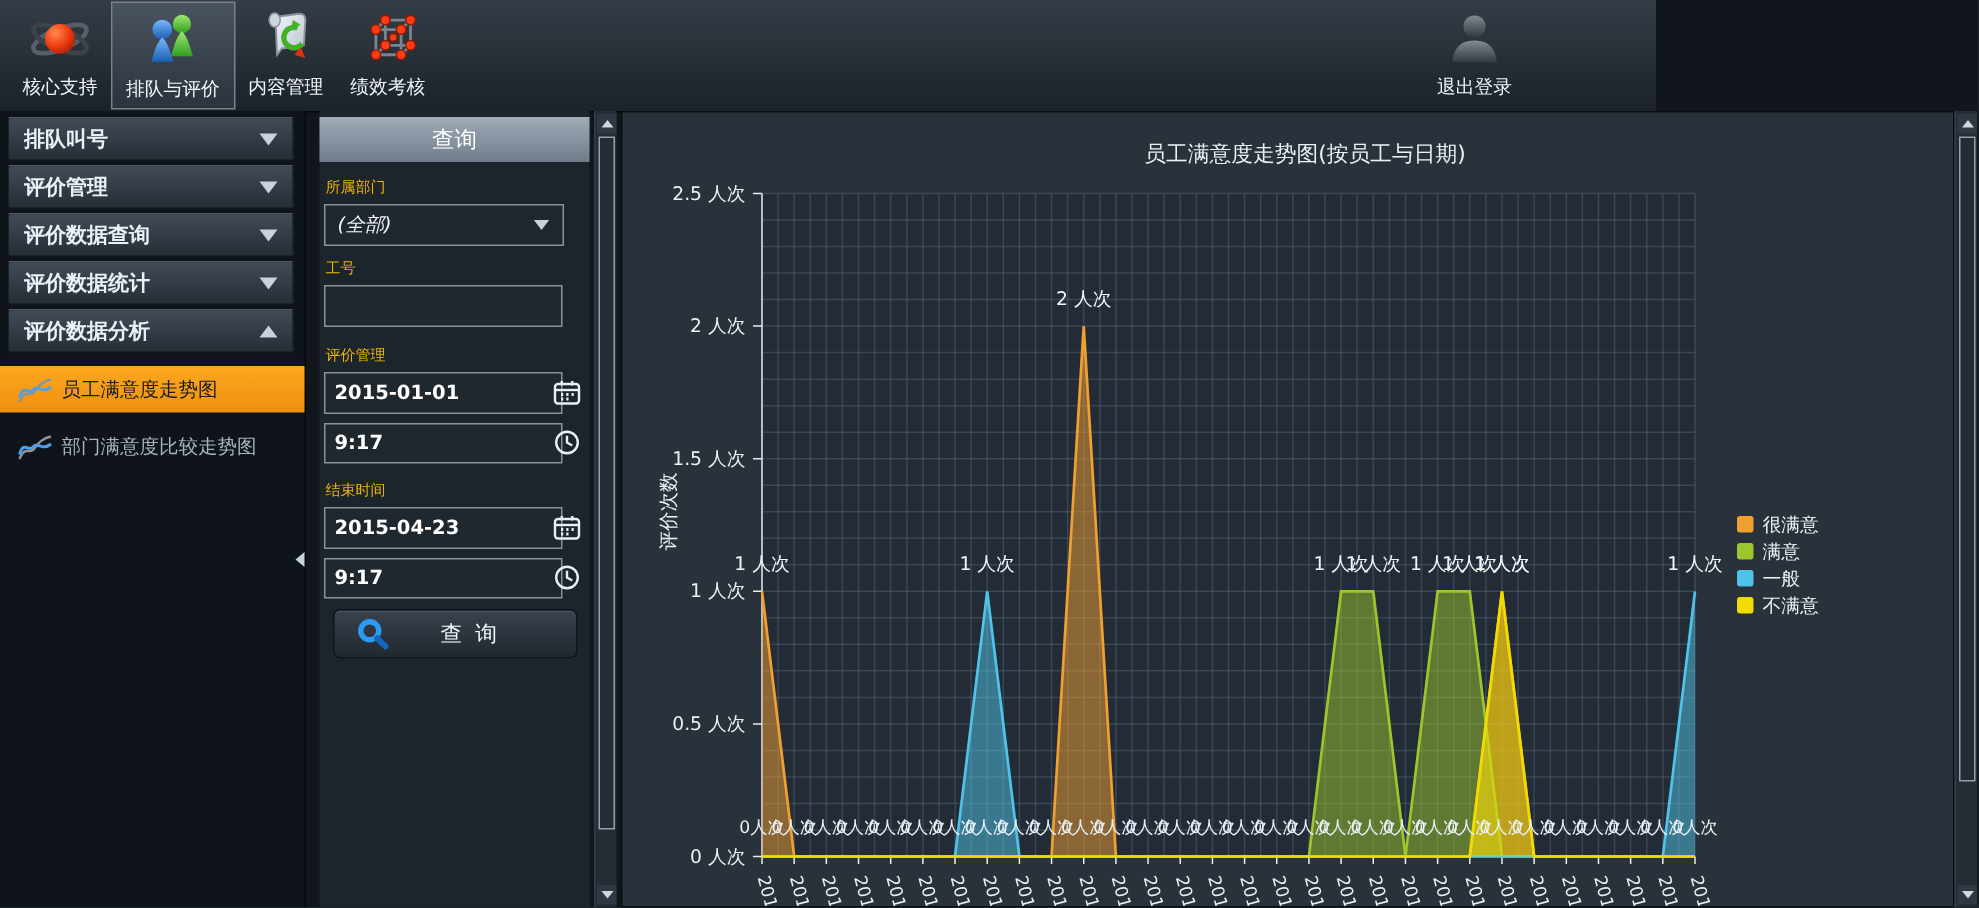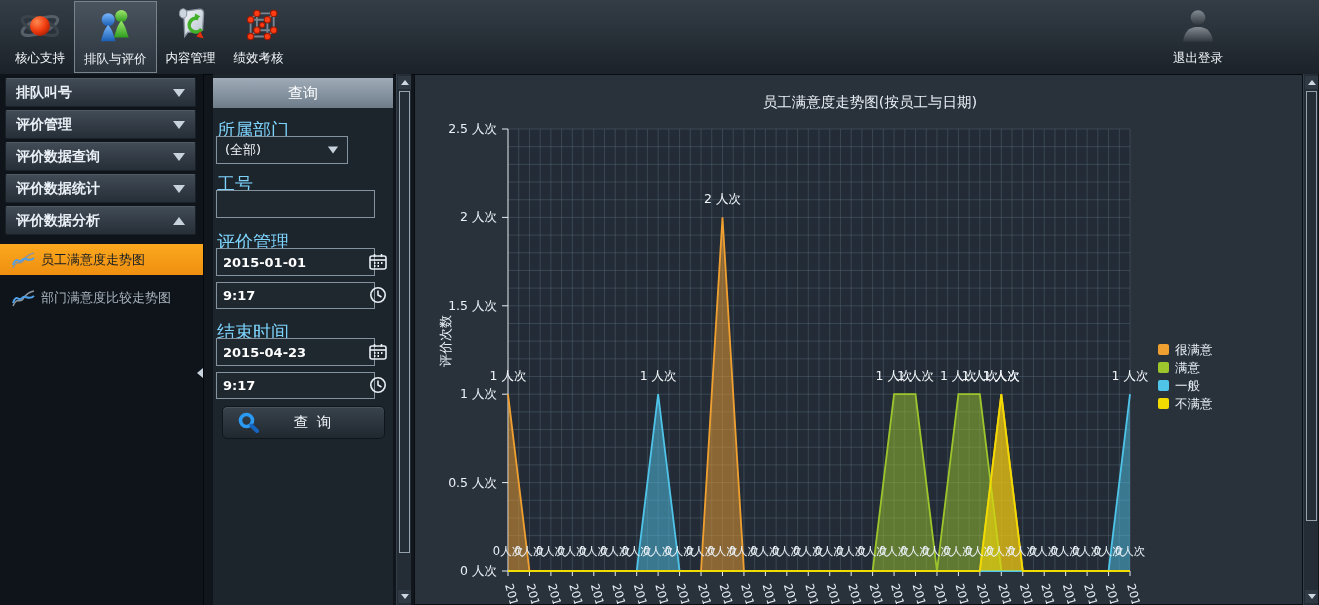--- a/index.html
+++ b/index.html
@@ -2,22 +2,22 @@
 <html><head>
 <meta charset="utf-8">
 <style>
   html,body{margin:0;padding:0;}
   body{
     position:relative;width:1319px;height:605px;overflow:hidden;
     background:#10161b;font-family:"DejaVu Sans","Liberation Sans",sans-serif;
     -webkit-font-smoothing:antialiased;
   }
   
-  .toolbar{position:absolute;left:0;top:0;width:1319px;height:74px;
-    background:linear-gradient(#343d46,#1b2229);border-bottom:1px solid #06090c;}
+  .toolbar{position:absolute;left:0;top:0;width:1088px;height:74px;
+    background:linear-gradient(#343d46,#1b2229);border-bottom:1px solid #06090c;padding-left:16px;}
   .tb-group{position:absolute;left:6px;top:1px;height:72px;display:flex;align-items:stretch;}
   .tb-item{display:flex;flex-direction:column;align-items:center;justify-content:flex-start;
     padding:4px 9px 2px 9px;cursor:pointer;}
   .tb-item.selected{background:linear-gradient(#4a545e,#2b343d);border:1px solid #79838d;}
   .tb-icon{width:42px;height:42px;display:flex;align-items:center;justify-content:center;}
   .tb-label{font-size:12.5px;color:#f2f6fa;margin-top:3px;white-space:nowrap;}
   .tb-logout{position:absolute;right:88px;top:1px;height:72px;display:flex;flex-direction:column;
     align-items:center;justify-content:flex-start;padding:4px 8px;cursor:pointer;}
   
   .sidebar{position:absolute;left:0;top:74px;width:203px;height:531px;background:#0e1419;
@@ -36,26 +36,26 @@
   .subitem.selected{background:linear-gradient(#fba81f,#ef8f10);}
   .subitem.selected .si-label{color:#141c24;}
   
   .split-arrow{position:absolute;width:0;height:0;border-top:5px solid transparent;
     border-bottom:5px solid transparent;border-right:6px solid #c8d2de;cursor:pointer;}
   
   .qpanel{position:absolute;left:213px;top:74px;width:180px;height:531px;background:#1c242c;}
   .qheader{position:absolute;left:0;top:4px;width:180px;height:30px;
     background:linear-gradient(#9fabb7,#6f7d8a);display:flex;align-items:center;justify-content:center;
     font-size:15px;color:#ffffff;}
-  .qlabel{position:absolute;left:4px;font-size:18px;color:#7dd3fc;white-space:nowrap;}
+  .qlabel{position:absolute;left:4px;font-size:10px;color:#eab308;white-space:nowrap;}
   .tbx{position:absolute;left:3px;width:145px;height:26px;background:#1f272f;
     border:1px solid #8593a0;color:#ffffff;font-size:13px;font-weight:600;
     font-family:"DejaVu Sans","Liberation Sans",sans-serif;padding:0 6px;box-sizing:content-box;}
-  .dropdown{position:absolute;left:3px;top:62px;width:132px;height:28px;background:#20282f;
-    border:1px solid #8593a0;display:flex;align-items:center;padding:0 8px;cursor:pointer;box-sizing:border-box;}
+  .dropdown{position:absolute;left:3px;top:62px;width:160px;height:28px;background:#20282f;
+    border:1px solid #8593a0;display:flex;align-items:center;padding:0 8px;cursor:pointer;box-sizing:border-box;font-style:italic;}
   .dropdown .dd-text{flex:1;font-size:13px;color:#f2f6fa;}
   .fld-icon{position:absolute;left:155px;width:20px;height:20px;cursor:pointer;}
   .qbutton{position:absolute;left:9px;top:332px;width:161px;height:31px;
     background:linear-gradient(#39434d,#20282f);border:1px solid #10161c;border-radius:5px;
     display:flex;align-items:center;cursor:pointer;box-shadow:inset 0 1px 0 #4a545e;}
   .qbutton .qb-text{flex:1;text-align:center;font-size:14.5px;color:#f2f6fa;letter-spacing:2px;margin-right:18px;}
   
   .vscroll{position:absolute;top:74px;width:15px;height:531px;background:#242d35;border-left:1px solid #343e48;box-sizing:border-box;}
   .sb-btn{position:absolute;left:1px;width:13px;height:13px;background:#2f3943;display:flex;
     align-items:center;justify-content:center;cursor:pointer;}

